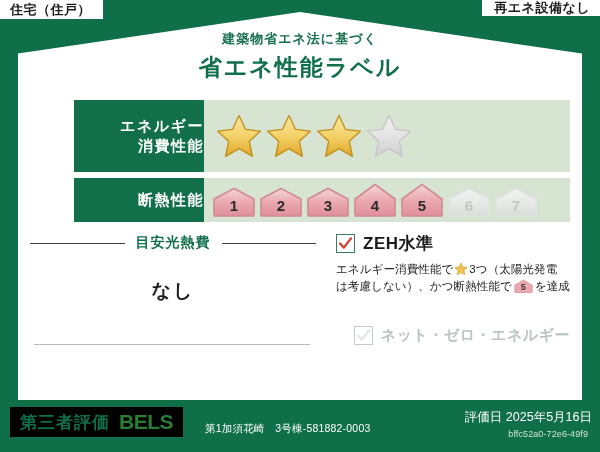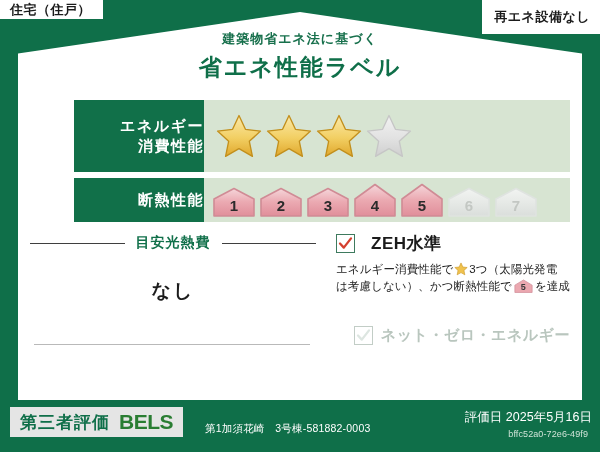--- a/index.html
+++ b/index.html
@@ -23,21 +23,21 @@
     background: #ffffff;
     color: #1b1b1b;
     font-weight: bold;
     font-size: 13px;
     letter-spacing: .5px;
     display: flex;
     align-items: center;
     z-index: 6;
   }
   .tag-left  { left: 0;  top: 0; height: 19px; padding: 0 12px 0 10px; }
-  .tag-right { right: 0; top: 0; height: 34px; padding: 0 10px 0 12px; align-items: center; }
+  .tag-right { right: 0; top: 0; height: 16px; padding: 0 10px 0 12px; align-items: center; }
 
   
   .roof {
     position: absolute;
     left: 18px; top: 12px;
     width: 564px; height: 80px;
     background: #ffffff;
     clip-path: polygon(50% 0%, 100% 52%, 100% 100%, 0% 100%, 0% 52%);
     z-index: 2;
   }
@@ -174,21 +174,21 @@
     left: 4px; right: 20px;
     top: 112px;
     height: 1px;
     background: #b9b9b9;
   }
 
   
   .zeh-line {
     display: flex;
     align-items: center;
-    gap: 16px;
+    gap: 8px;
   }
   .chk {
     width: 19px; height: 19px;
     border: 1.6px solid #3e7a5e;
     background: #ffffff;
     position: relative;
     flex: 0 0 19px;
   }
   .chk.off { border-color: #c2cdc6; }
   .chk svg { position: absolute; left: 1px; top: 1px; }
@@ -230,21 +230,21 @@
     position: absolute;
     left: 0; bottom: 0;
     width: 600px; height: 52px;
     background: #0f6f49;
     z-index: 6;
   }
   .bels-box {
     position: absolute;
     left: 10px; top: 7px;
     height: 30px;
-    background: #e5e5e5;
+    background: #000000;
     display: flex;
     align-items: center;
     padding: 0 10px;
     gap: 9px;
   }
   .bels-jp {
     font-size: 17px;
     font-weight: bold;
     color: #0f6f49;
     letter-spacing: 1px;

